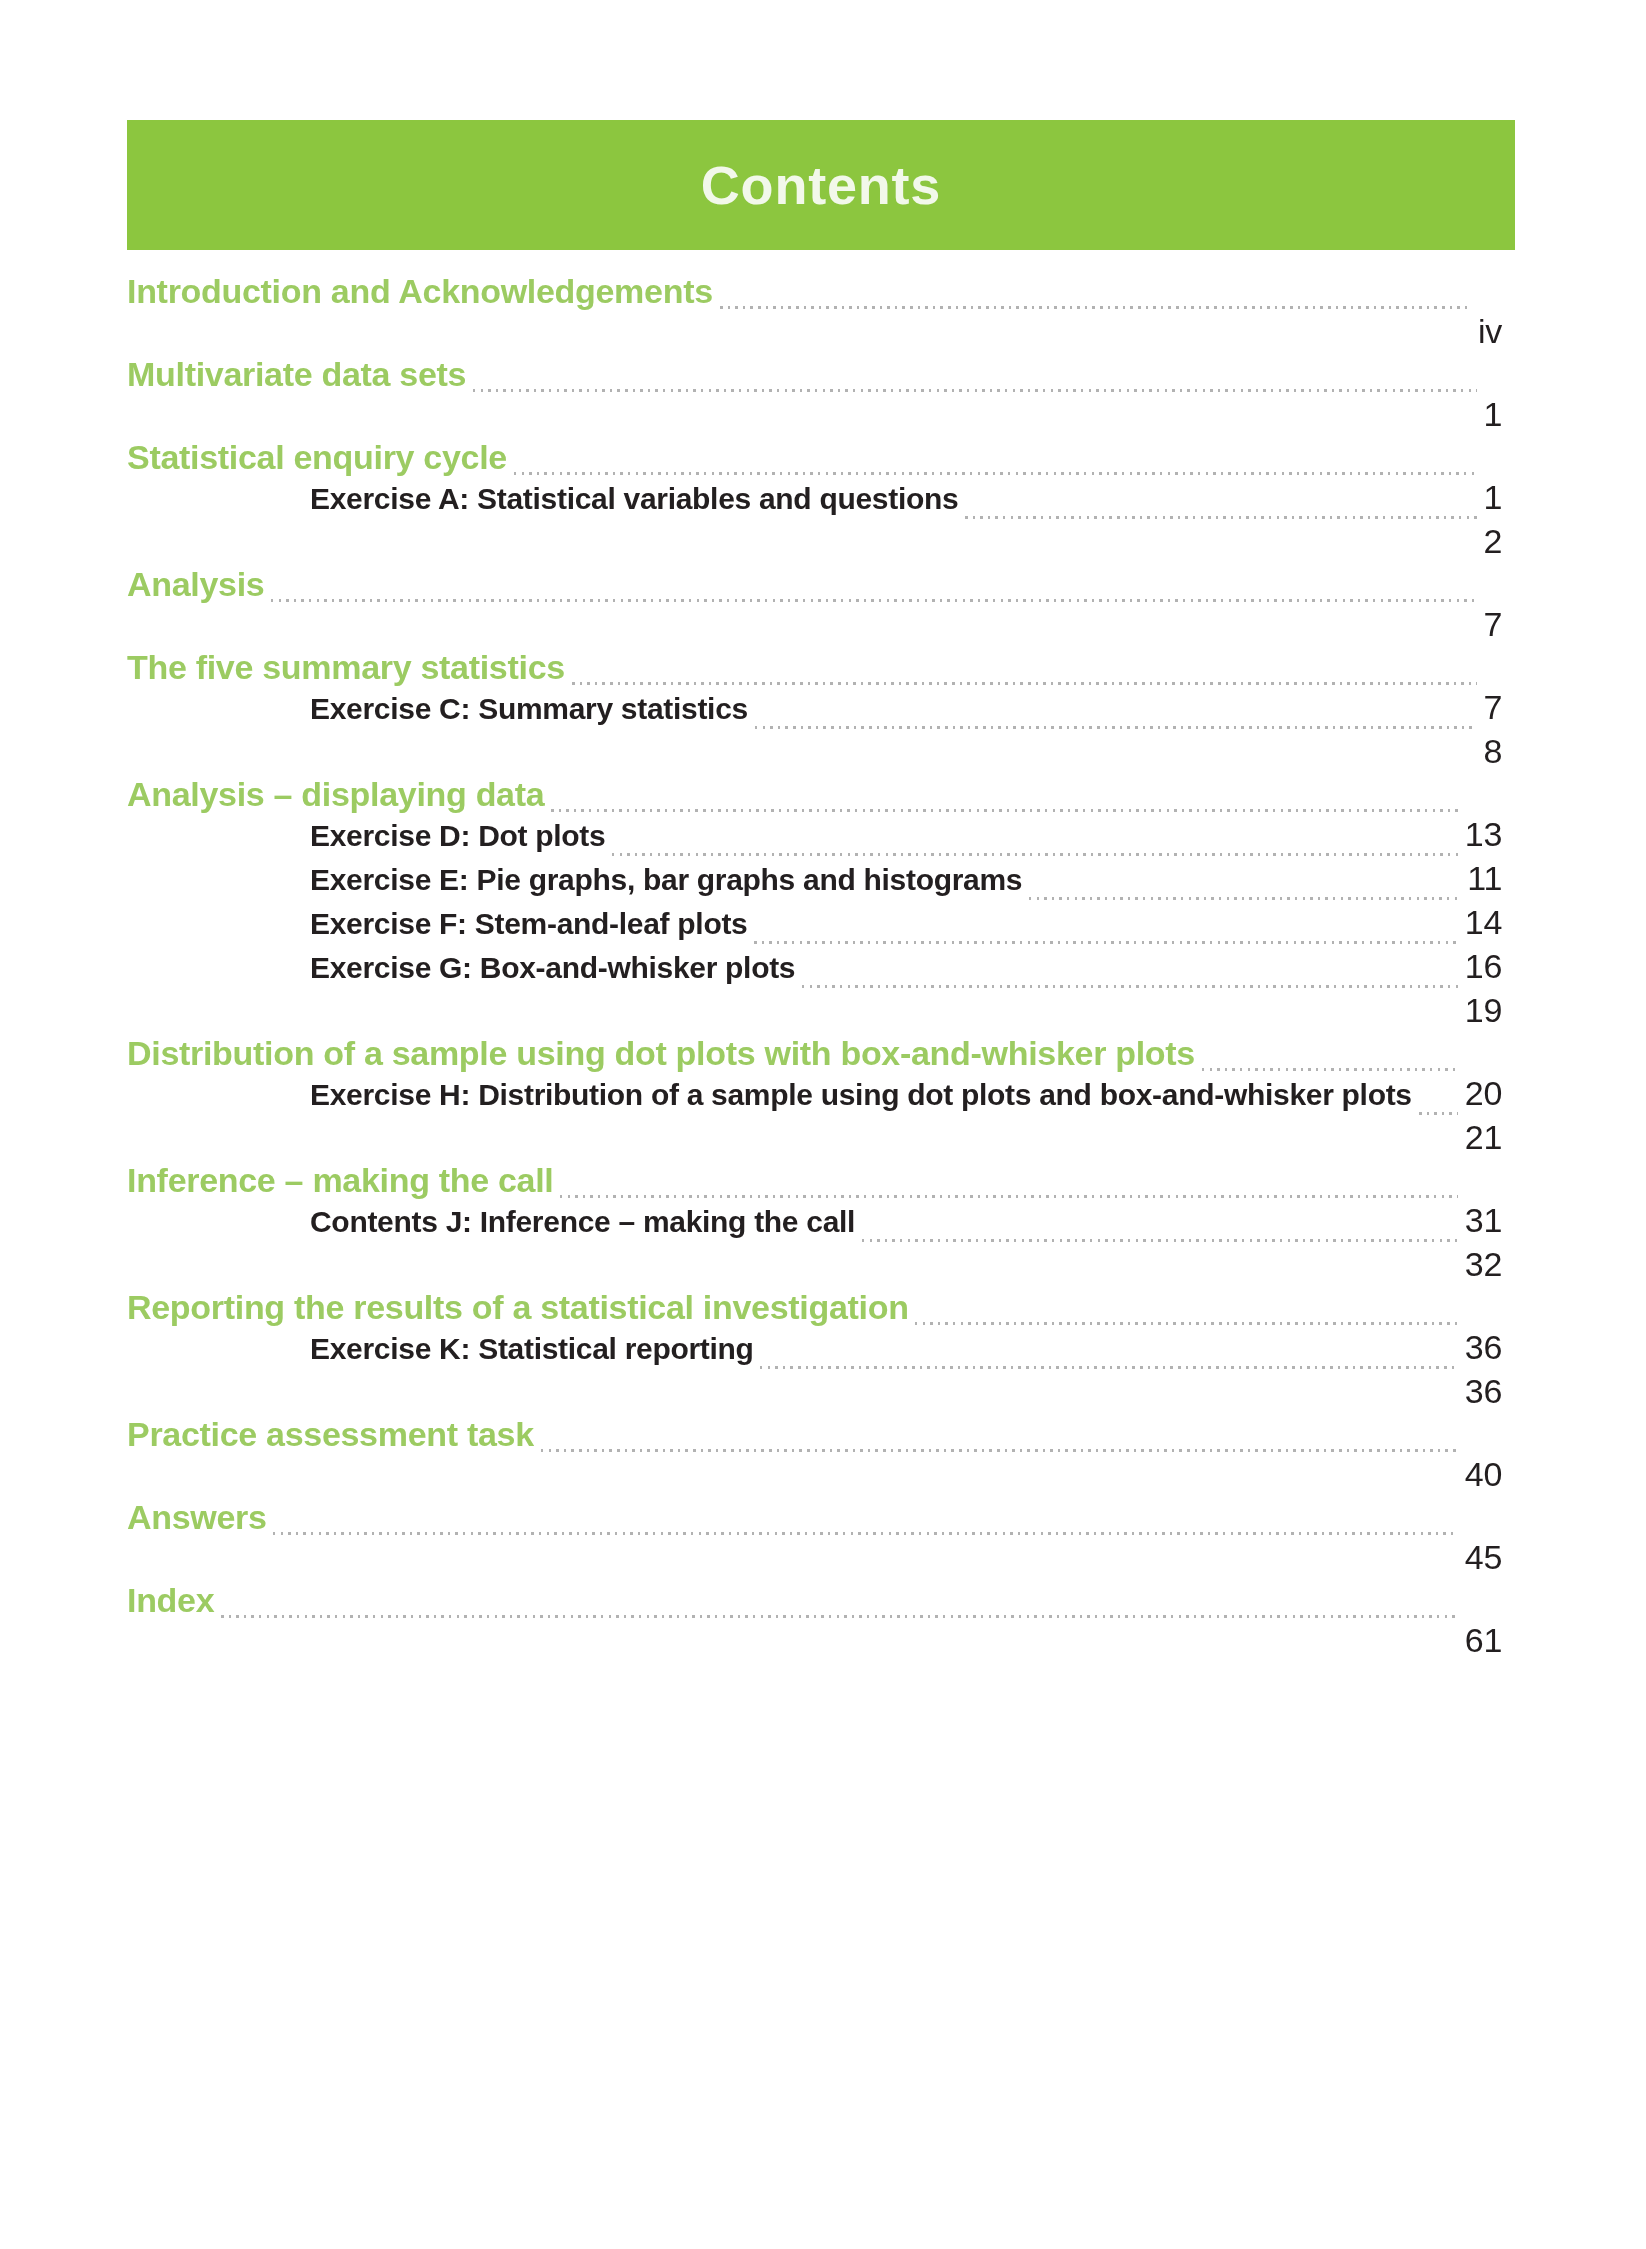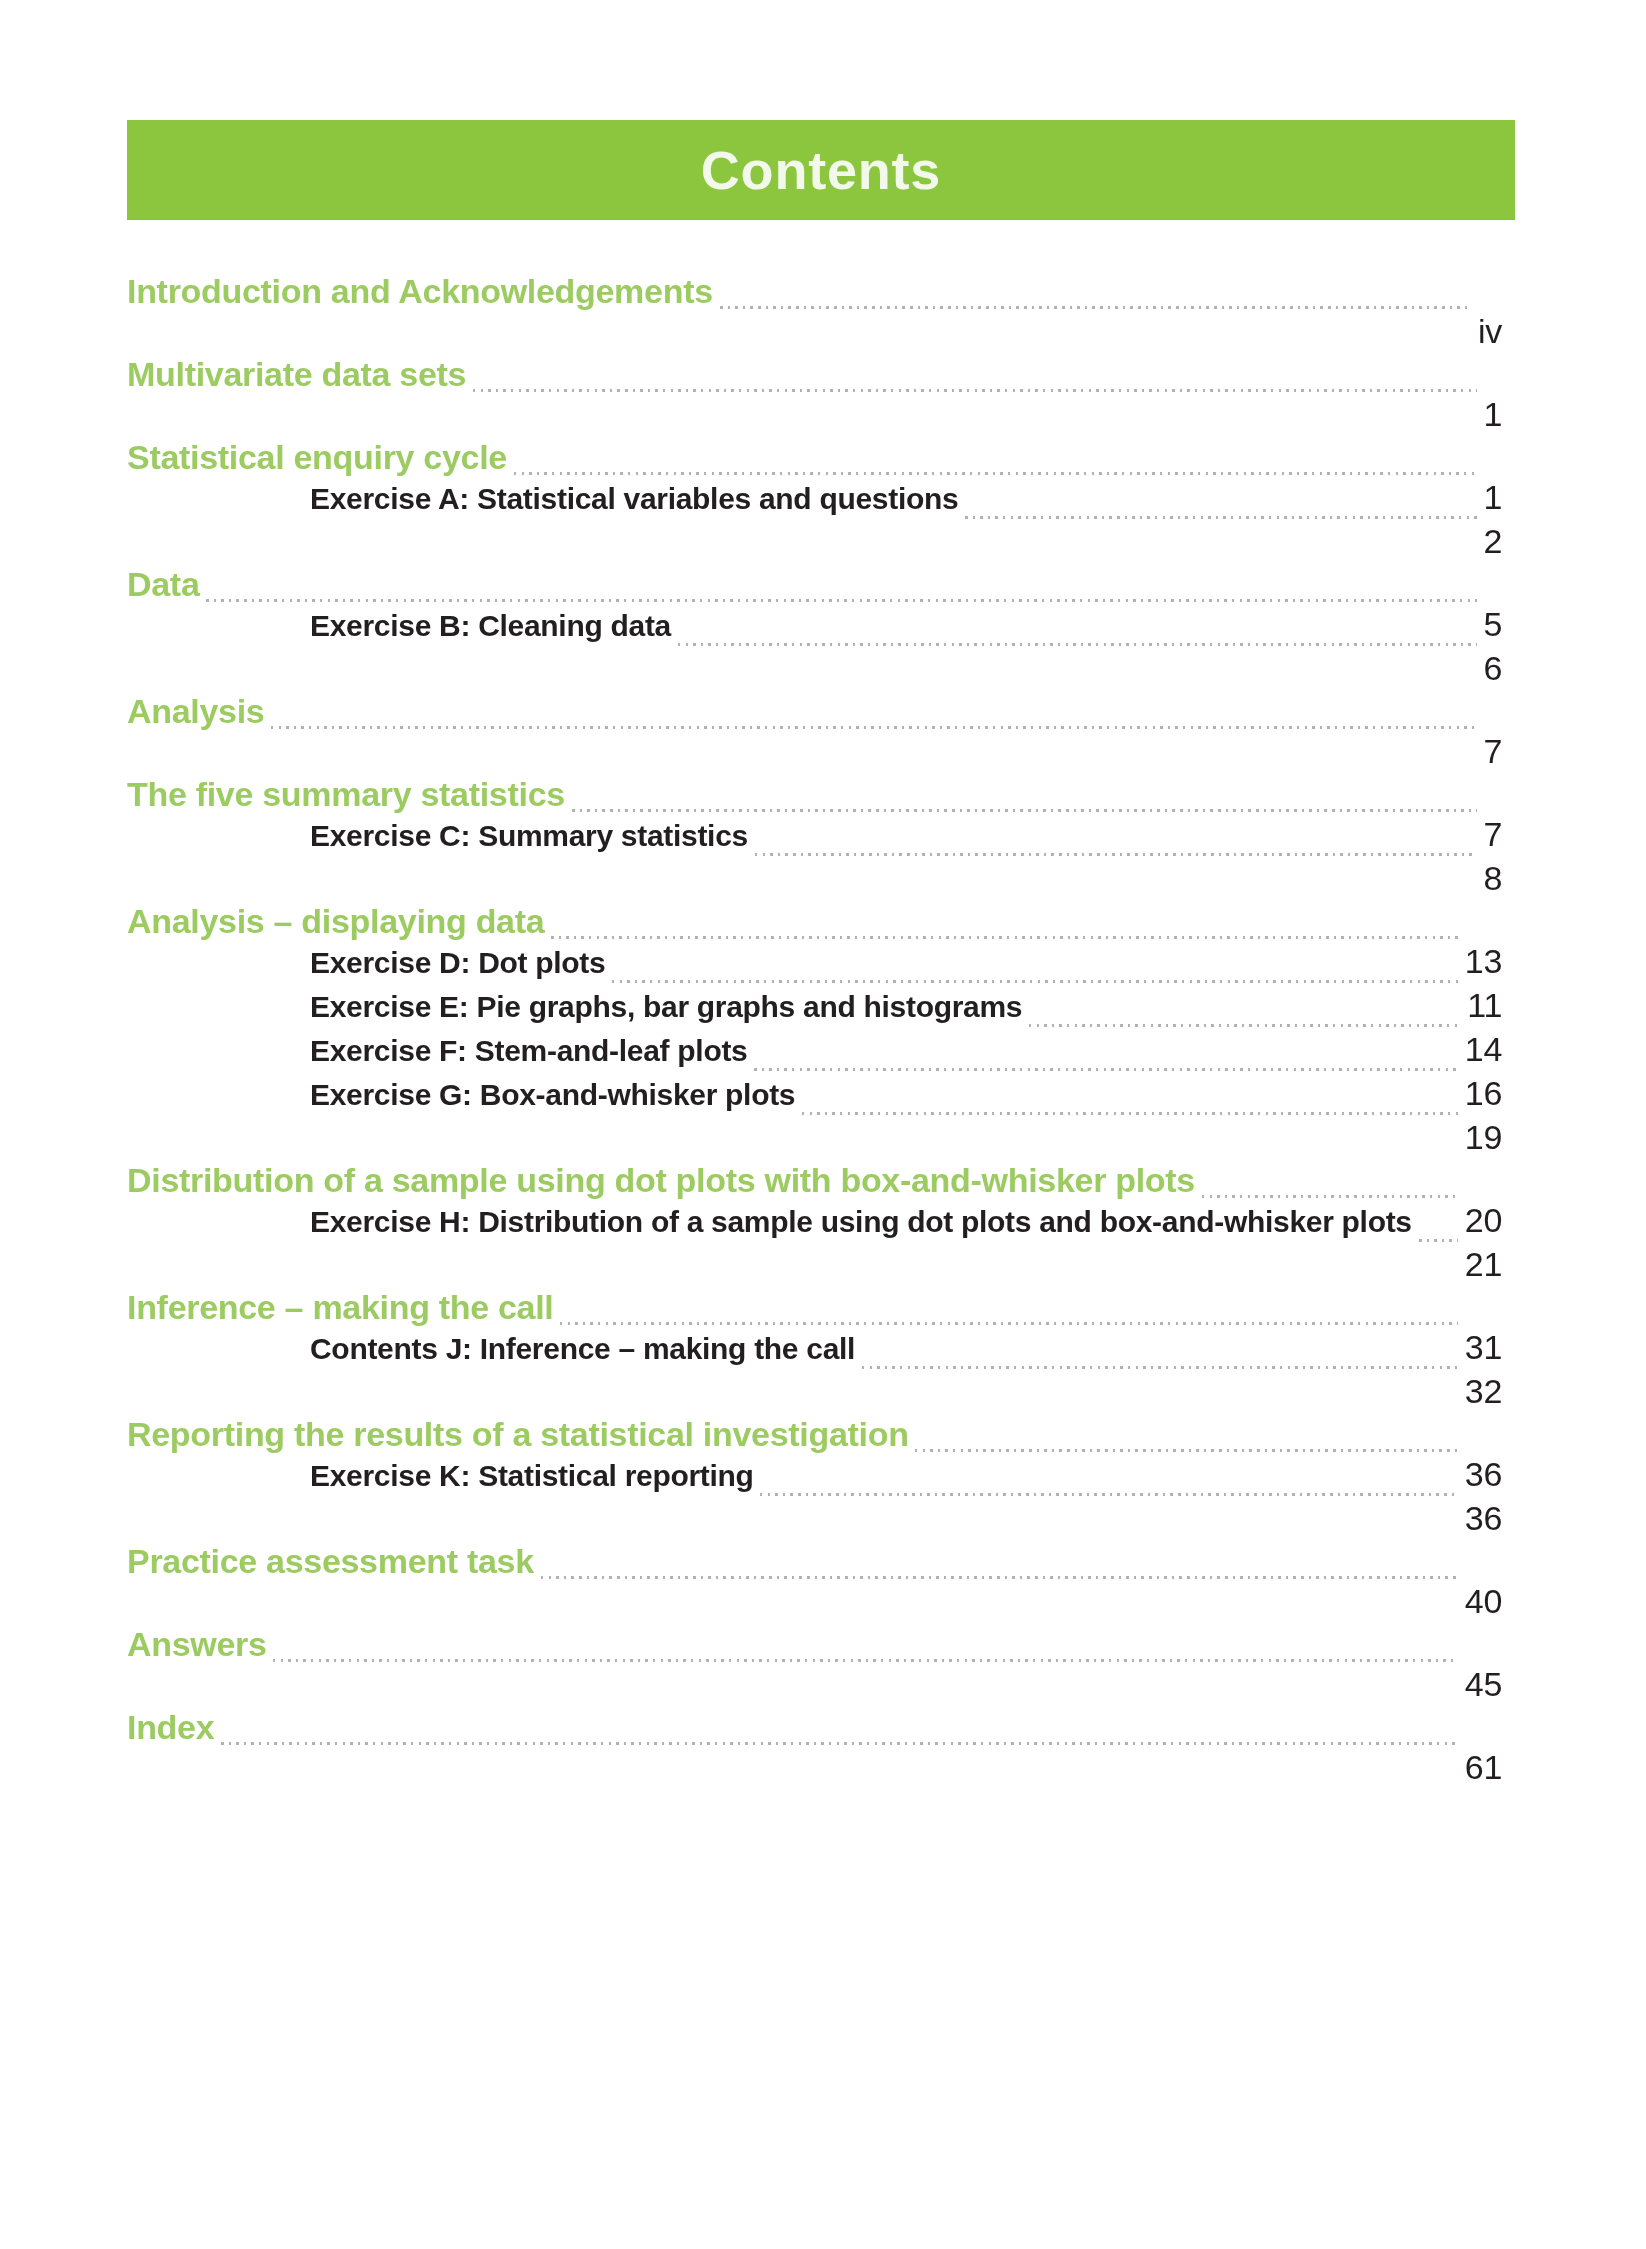--- a/index.html
+++ b/index.html
@@ -6,21 +6,21 @@
   html, body {
     width: 1646px; height: 2250px;
     background: #ffffff;
     font-family: "Liberation Sans", sans-serif;
   }
   .page { position: relative; width: 1646px; height: 2250px; overflow: hidden; }
 
   .header-bar {
     position: absolute;
     left: 127px; top: 120px;
-    width: 1388px; height: 100px;
+    width: 1388px; height: 130px;
     background: var(--bar-green, #8CC63F);
     display: flex; align-items: center; justify-content: center;
   }
   .header-title {
     color: var(--title-white, #F2F8EA);
     font-size: 54px;
     font-weight: bold;
     letter-spacing: 0.8px;
   }
 
@@ -102,32 +102,20 @@
     <span class="pagenum">1</span>
   </div>
         <div class="row exercise-row">
     <span class="label">Exercise A: Statistical variables and questions</span>
     <span class="leader"></span>
     <span class="pagenum">2</span>
   </div>
       </div>
       <div class="group">
         <div class="row heading-row">
-    <span class="label">Data</span>
-    <span class="leader"></span>
-    <span class="pagenum">5</span>
-  </div>
-        <div class="row exercise-row">
-    <span class="label">Exercise B: Cleaning data</span>
-    <span class="leader"></span>
-    <span class="pagenum">6</span>
-  </div>
-      </div>
-      <div class="group">
-        <div class="row heading-row">
     <span class="label">Analysis</span>
     <span class="leader"></span>
     <span class="pagenum">7</span>
   </div>
       </div>
       <div class="group">
         <div class="row heading-row">
     <span class="label">The five summary statistics</span>
     <span class="leader"></span>
     <span class="pagenum">7</span>

